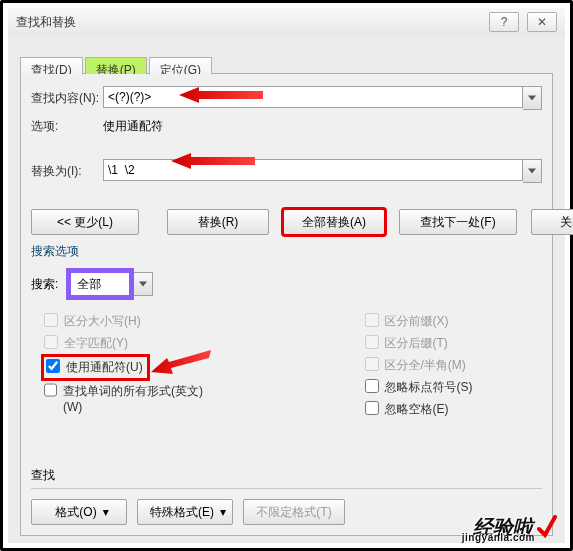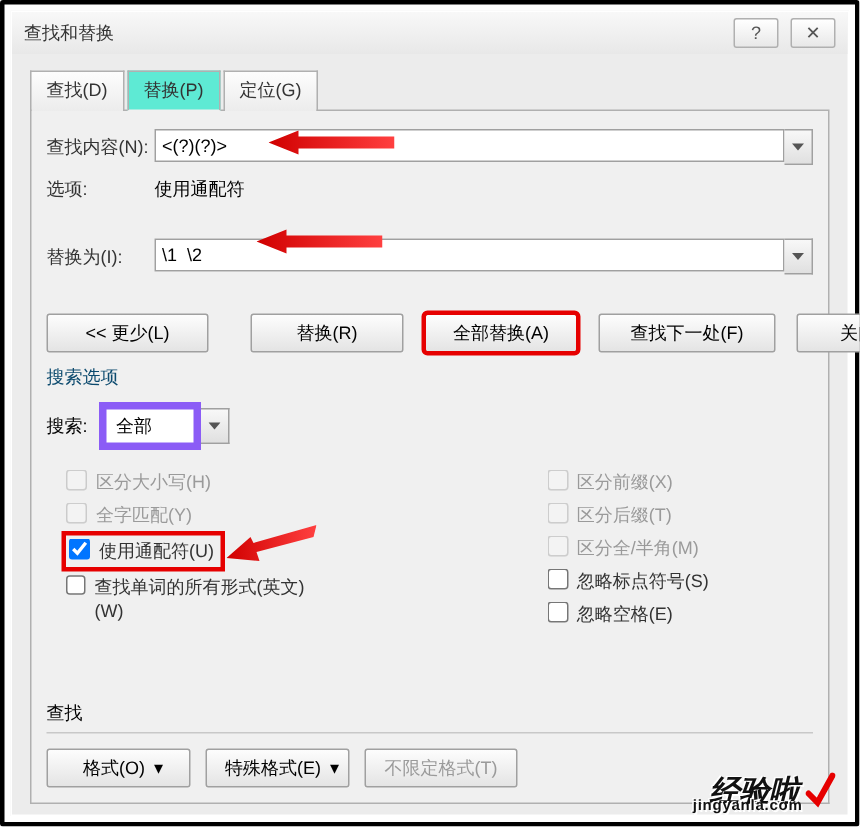--- a/index.html
+++ b/index.html
@@ -4,22 +4,22 @@
 <style>
   html,body{margin:0;padding:0;font-family:"Microsoft YaHei","SimSun",Arial,sans-serif;font-size:12px;color:#000;background:#fff;}
   .window{width:573px;height:551px;box-sizing:border-box;border:3px solid #000;border-radius:2px;position:relative;background:#fff;}
   .inner{position:absolute;inset:4px;background:#ececec;border:1px solid #fff;}
   .titlebar{height:28px;display:flex;align-items:center;padding:0 8px;background:linear-gradient(#f8f8f8,#e8e8e8);}
   .titlebar .title{flex:1;color:#333;}
   .titlebar .controls{display:flex;gap:8px;}
   .titlebar .ctrl{width:28px;height:18px;border:1px solid #b0b0b0;border-radius:2px;background:linear-gradient(#fff,#e8e8e8);display:flex;align-items:center;justify-content:center;font-family:Arial;color:#555;font-size:12px;}
   .content{padding:10px 12px 8px 12px;}
   .tabs{display:flex;border-bottom:1px solid #b0b0b0;}
-  .tab{padding:4px 10px;border:1px solid #b0b0b0;border-bottom:none;margin-right:2px;background:linear-gradient(#fdfdfd,#ececec);position:relative;top:1px;color:#333;}
-  .tab.active{background:#5eead4;border-bottom:1px solid #f0f0f0;}
+  .tab{padding:4px 10px;border:1px solid #b0b0b0;border-bottom:none;margin-right:2px;background:linear-gradient(#fdfdfd,#ececec);position:relative;top:11px;color:#333;}
+  .tab.active{background:#bef264;border-bottom:1px solid #f0f0f0;}
   .panel{border:1px solid #b0b0b0;border-top:none;background:#f0f0f0;padding:12px 10px 10px 10px;}
   .row{display:flex;align-items:center;margin-bottom:8px;}
   .row .lbl{width:72px;color:#333;}
   .combo{flex:1;display:flex;}
   .combo input{flex:1;height:20px;border:1px solid #a0a0a0;padding:0 4px;font-size:12px;font-family:inherit;}
   .combo .drop{width:18px;height:22px;border:1px solid #a0a0a0;border-left:none;background:linear-gradient(#f8f8f8,#e0e0e0);display:flex;align-items:center;justify-content:center;}
   .drop svg{width:8px;height:6px;}
   .btnrow{display:flex;gap:14px;margin:26px 0 8px 0;align-items:center;}
   .btn{min-width:80px;height:24px;border:1px solid #a0a0a0;background:linear-gradient(#fdfdfd,#e4e4e4);border-radius:2px;display:flex;align-items:center;justify-content:center;padding:0 10px;}
   .btn.red{outline:3px solid #e60000;outline-offset:-1px;}

